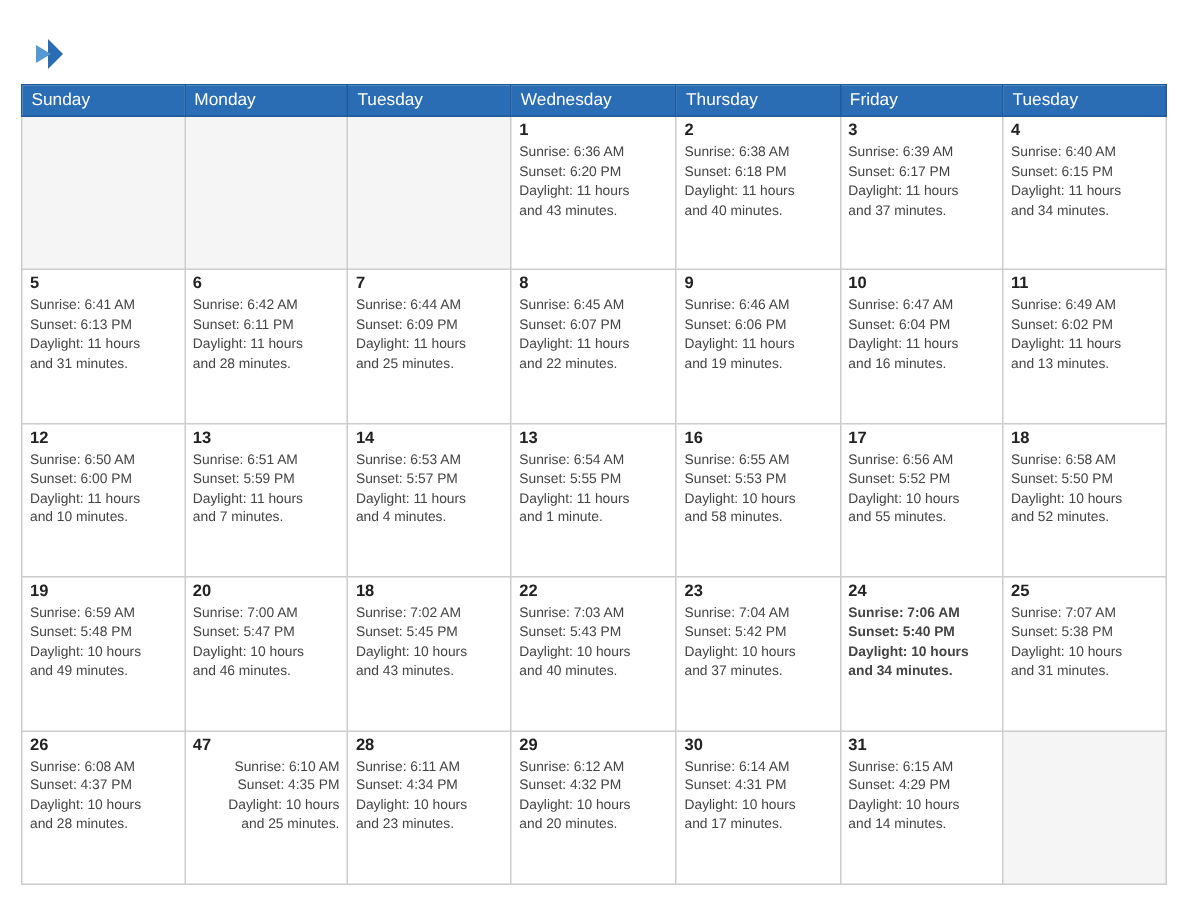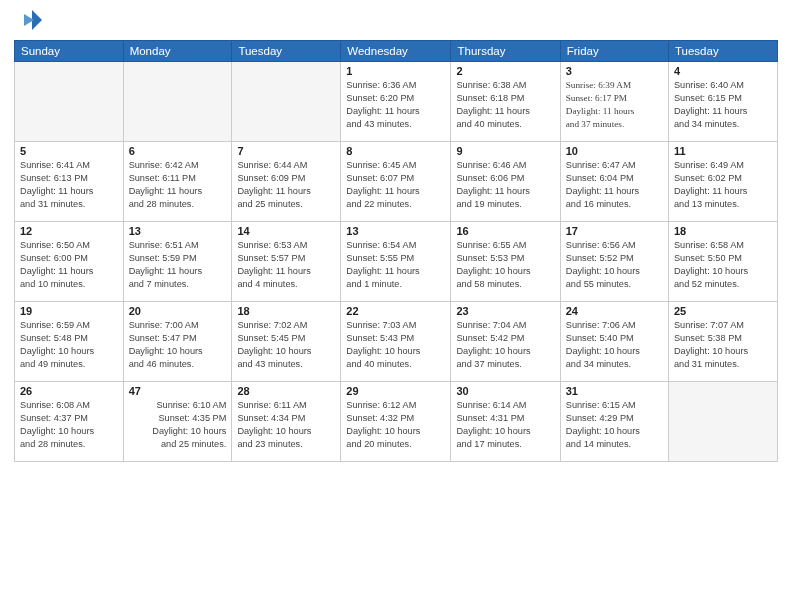--- a/index.html
+++ b/index.html
@@ -5,22 +5,22 @@
     * { margin: 0; padding: 0; box-sizing: border-box; }
     body {
       font-family: Arial, sans-serif;
       background: #fff;
       width: 792px;
       height: 612px;
       overflow: hidden;
     }
     .page {
       width: 792px;
-      height: 468px;
-      padding: 6px 14px;
+      height: 612px;
+      padding: 22px 14px;
       display: flex;
       flex-direction: column;
     }
     .header {
       display: flex;
       justify-content: space-between;
       align-items: flex-start;
       margin-bottom: 6px;
     }
     .logo {
@@ -147,21 +147,21 @@
           </td>
           <td>
             <div class="day-number">2</div>
             <div class="day-info" style="white-space: pre-line;">Sunrise: 6:38 AM
 Sunset: 6:18 PM
 Daylight: 11 hours
 and 40 minutes.</div>
           </td>
           <td>
             <div class="day-number">3</div>
-            <div class="day-info" style="white-space: pre-line; font-family: Liberation Serif, serif;">Sunrise: 6:39 AM
+            <div class="day-info" style="white-space: pre-line;">Sunrise: 6:39 AM
 Sunset: 6:17 PM
 Daylight: 11 hours
 and 37 minutes.</div>
           </td>
           <td>
             <div class="day-number">4</div>
             <div class="day-info" style="white-space: pre-line;">Sunrise: 6:40 AM
 Sunset: 6:15 PM
 Daylight: 11 hours
 and 34 minutes.</div>
@@ -300,21 +300,21 @@
           </td>
           <td>
             <div class="day-number">23</div>
             <div class="day-info" style="white-space: pre-line;">Sunrise: 7:04 AM
 Sunset: 5:42 PM
 Daylight: 10 hours
 and 37 minutes.</div>
           </td>
           <td>
             <div class="day-number">24</div>
-            <div class="day-info" style="white-space: pre-line;">Sunrise: 7:06 AM
+            <div class="day-info" style="white-space: pre-line; font-weight: bold;">Sunrise: 7:06 AM
 Sunset: 5:40 PM
 Daylight: 10 hours
 and 34 minutes.</div>
           </td>
           <td>
             <div class="day-number">25</div>
             <div class="day-info" style="white-space: pre-line;">Sunrise: 7:07 AM
 Sunset: 5:38 PM
 Daylight: 10 hours
 and 31 minutes.</div>

